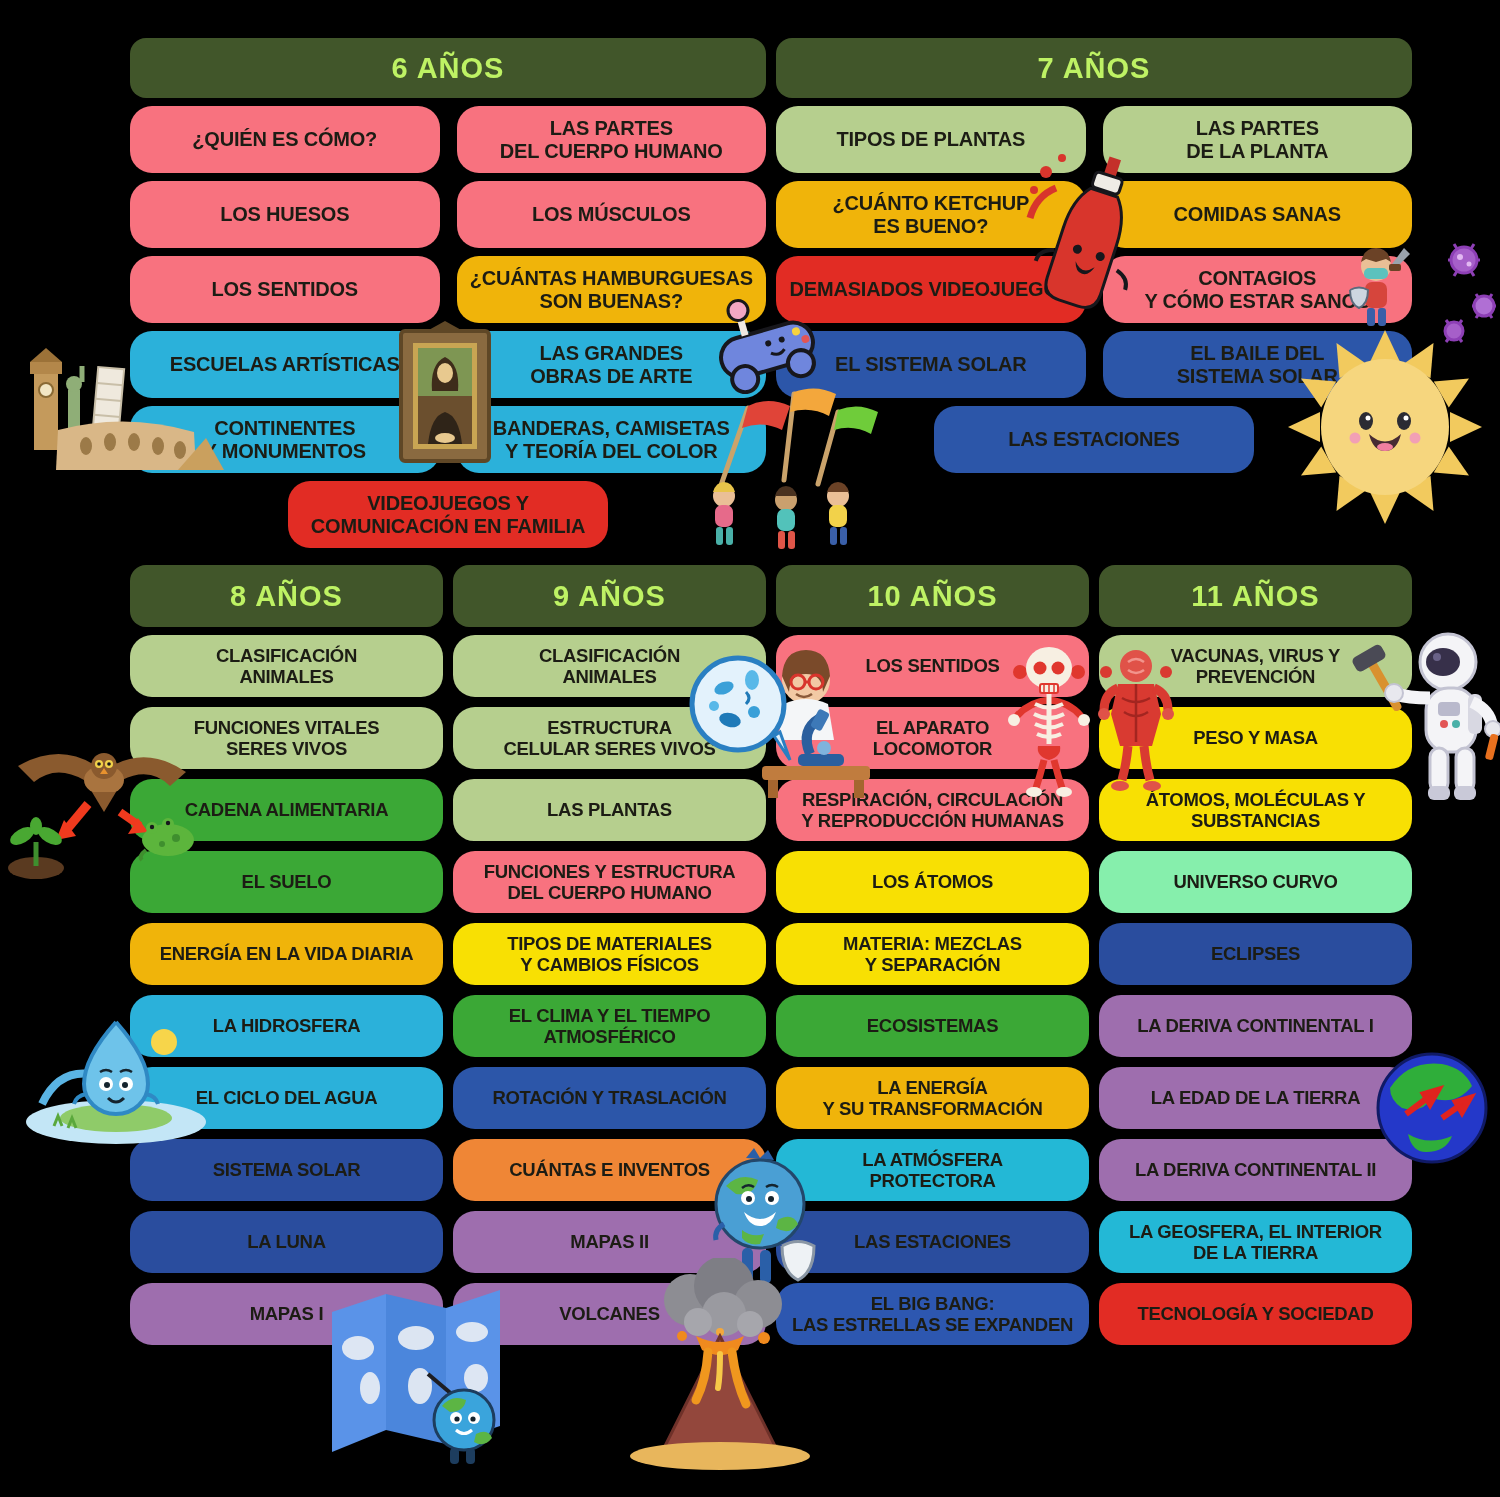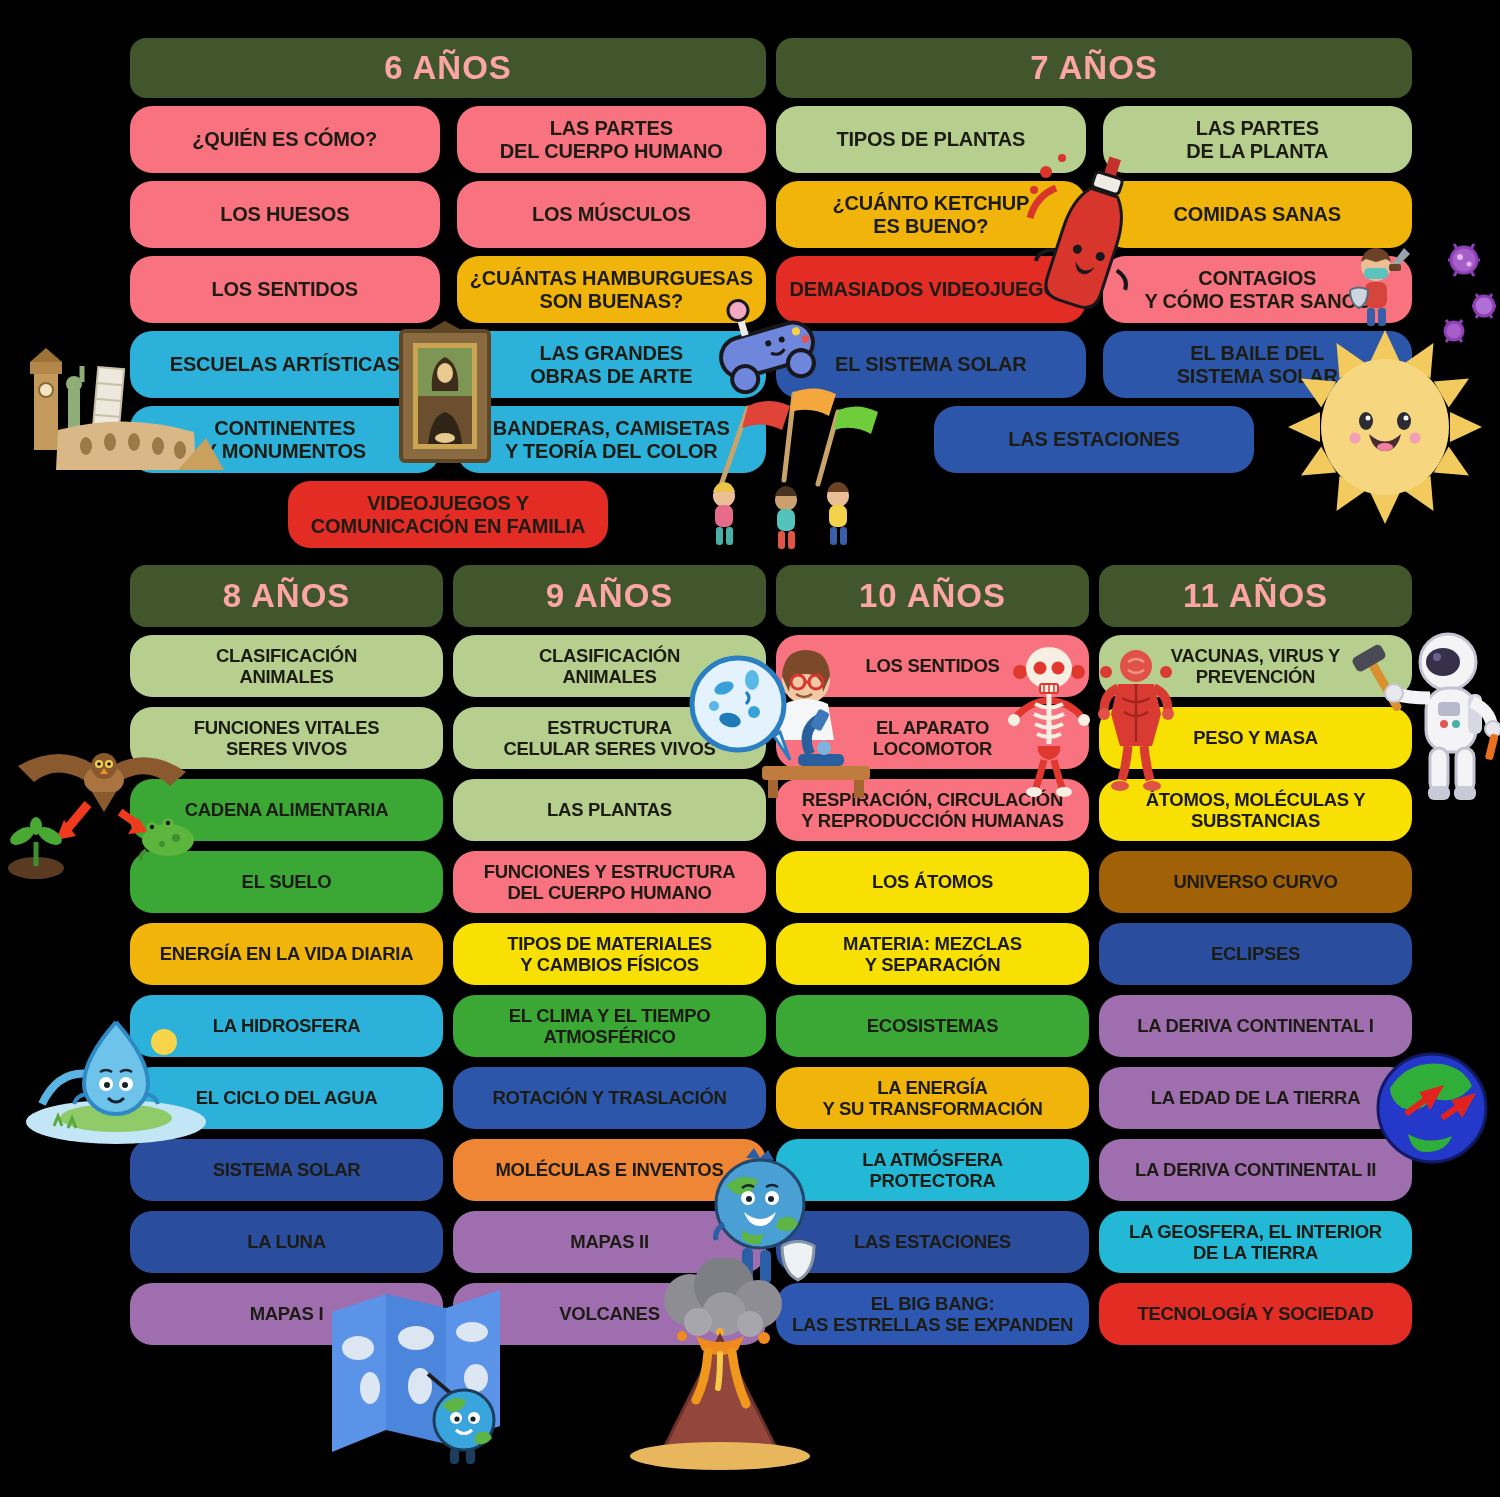--- a/index.html
+++ b/index.html
@@ -12,21 +12,21 @@
   .top-row, .bottom-row { position:absolute; left:130px; display:flex; gap:10px; }
   .top-row { top:38px; }
   .bottom-row { top:565px; }
   .age-group { width:636px; display:flex; flex-direction:column; }
   .bottom-row .age-group { width:313px; }
   .age-header {
     height:60px; border-radius:16px; background:#41562A;
     display:flex; align-items:center; justify-content:center; margin-bottom:8px;
   }
   .bottom-row .age-header { height:62px; }
-  .age-header-label { font-size:33px; font-weight:bold; color:#fca5a5; letter-spacing:1px; }
+  .age-header-label { font-size:29px; font-weight:bold; color:#bef264; letter-spacing:1px; }
   .pill-grid { display:grid; grid-template-columns:1fr 1fr; gap:8px 17px; grid-auto-rows:67px; }
   .bottom-row .pill-grid { grid-template-columns:1fr; gap:10px; grid-auto-rows:62px; }
   .pill {
     border-radius:22px; display:flex; align-items:center; justify-content:center;
     text-align:center; padding:4px 10px;
   }
   .pill-label {
     font-weight:bold; color:#1c1c14; white-space:pre-line;
     line-height:1.15; font-size:20px; letter-spacing:-0.2px;
   }
@@ -196,21 +196,21 @@
 Y CAMBIOS FÍSICOS</span>
           </div>
           <div class="pill" style="background: rgb(59, 168, 54);">
             <span class="pill-label">EL CLIMA Y EL TIEMPO
 ATMOSFÉRICO</span>
           </div>
           <div class="pill" style="background: rgb(44, 86, 169);">
             <span class="pill-label">ROTACIÓN Y TRASLACIÓN</span>
           </div>
           <div class="pill" style="background: rgb(239, 134, 54);">
-            <span class="pill-label">MOLÉCULAS E INVENTOS</span>
+            <span class="pill-label">CUÁNTAS E INVENTOS</span>
           </div>
           <div class="pill" style="background: rgb(158, 110, 174);">
             <span class="pill-label">MAPAS II</span>
           </div>
           <div class="pill" style="background: rgb(158, 110, 174);">
             <span class="pill-label">VOLCANES</span>
           </div>
         </div>
     </section>
     <section class="age-group">
@@ -265,21 +265,21 @@
             <span class="pill-label">VACUNAS, VIRUS Y
 PREVENCIÓN</span>
           </div>
           <div class="pill" style="background: rgb(248, 224, 3);">
             <span class="pill-label">PESO Y MASA</span>
           </div>
           <div class="pill" style="background: rgb(248, 224, 3);">
             <span class="pill-label">ÁTOMOS, MOLÉCULAS Y
 SUBSTANCIAS</span>
           </div>
-          <div class="pill" style="background: #a16207;">
+          <div class="pill" style="background: #86efac;">
             <span class="pill-label">UNIVERSO CURVO</span>
           </div>
           <div class="pill" style="background: rgb(42, 77, 158);">
             <span class="pill-label">ECLIPSES</span>
           </div>
           <div class="pill" style="background: rgb(158, 110, 174);">
             <span class="pill-label">LA DERIVA CONTINENTAL I</span>
           </div>
           <div class="pill" style="background: rgb(158, 110, 174);">
             <span class="pill-label">LA EDAD DE LA TIERRA</span>

